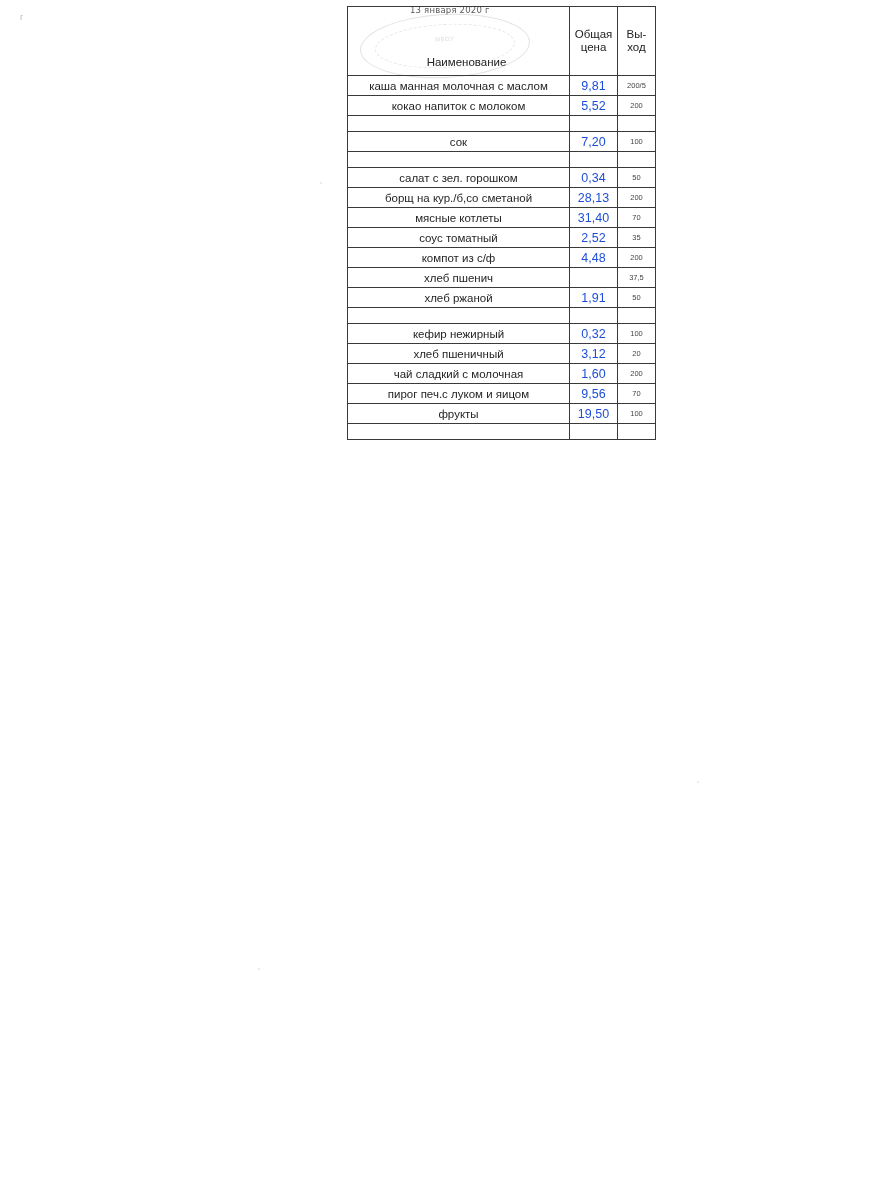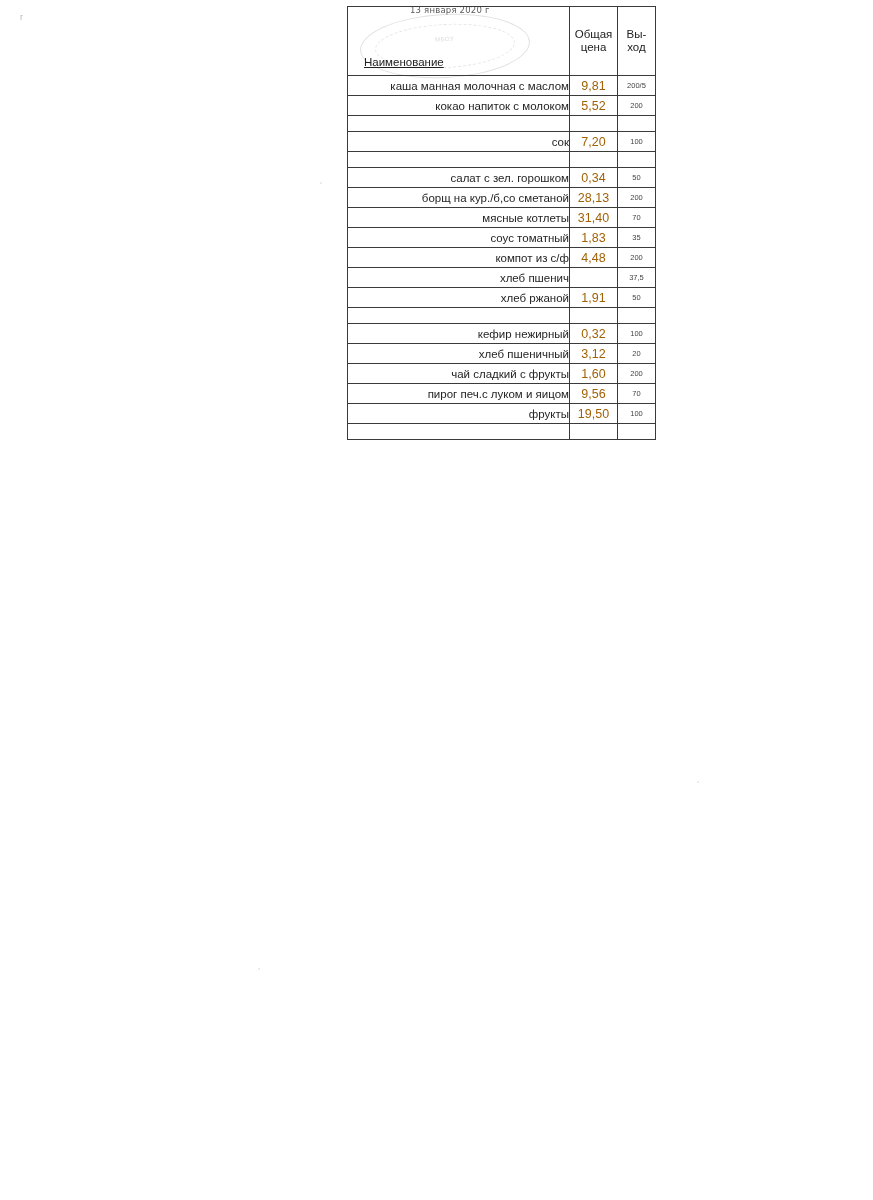--- a/index.html
+++ b/index.html
@@ -59,41 +59,40 @@
     line-height: 1.15;
   }
   .hdr-name {
     height: 68px;
     position: relative;
   }
   .hdr-name .lbl {
     position: absolute;
     left: 16px; right: 0;
     bottom: 6px;
-    text-align: left;
+    text-align: center;
     font-size: 11.5px;
-    text-decoration: underline;
   }
   .hdr-price, .hdr-out {
     height: 68px;
     font-size: 11.5px;
   }
 
   .row-name {
-    text-align: right;
+    text-align: center;
     font-size: 11.5px;
     height: 19px;
     color: #1f1f1f;
     white-space: nowrap;
   }
   .row-price {
     text-align: center;
     font-size: 12.5px;
     height: 19px;
-    color: #a16207;
+    color: #1d4ed8;
   }
   .row-out {
     text-align: center;
     font-size: 7.5px;
     height: 19px;
     color: #444;
     margin-top: 44px;
   }
   tr.blank td { height: 15px; }
 
@@ -223,21 +222,21 @@
           <td class="row-price">28,13</td>
           <td class="row-out">200</td>
         </tr>
         <tr class="">
           <td class="row-name">мясные котлеты</td>
           <td class="row-price">31,40</td>
           <td class="row-out">70</td>
         </tr>
         <tr class="">
           <td class="row-name">соус томатный</td>
-          <td class="row-price">1,83</td>
+          <td class="row-price">2,52</td>
           <td class="row-out">35</td>
         </tr>
         <tr class="">
           <td class="row-name">компот из с/ф</td>
           <td class="row-price">4,48</td>
           <td class="row-out">200</td>
         </tr>
         <tr class="">
           <td class="row-name">хлеб пшенич</td>
           <td class="row-price"></td>
@@ -257,21 +256,21 @@
           <td class="row-name">кефир нежирный</td>
           <td class="row-price">0,32</td>
           <td class="row-out">100</td>
         </tr>
         <tr class="">
           <td class="row-name">хлеб пшеничный</td>
           <td class="row-price">3,12</td>
           <td class="row-out">20</td>
         </tr>
         <tr class="">
-          <td class="row-name">чай сладкий  с фрукты</td>
+          <td class="row-name">чай сладкий  с молочная</td>
           <td class="row-price">1,60</td>
           <td class="row-out">200</td>
         </tr>
         <tr class="">
           <td class="row-name">пирог печ.с луком и яицом</td>
           <td class="row-price">9,56</td>
           <td class="row-out">70</td>
         </tr>
         <tr class="">
           <td class="row-name">фрукты</td>

